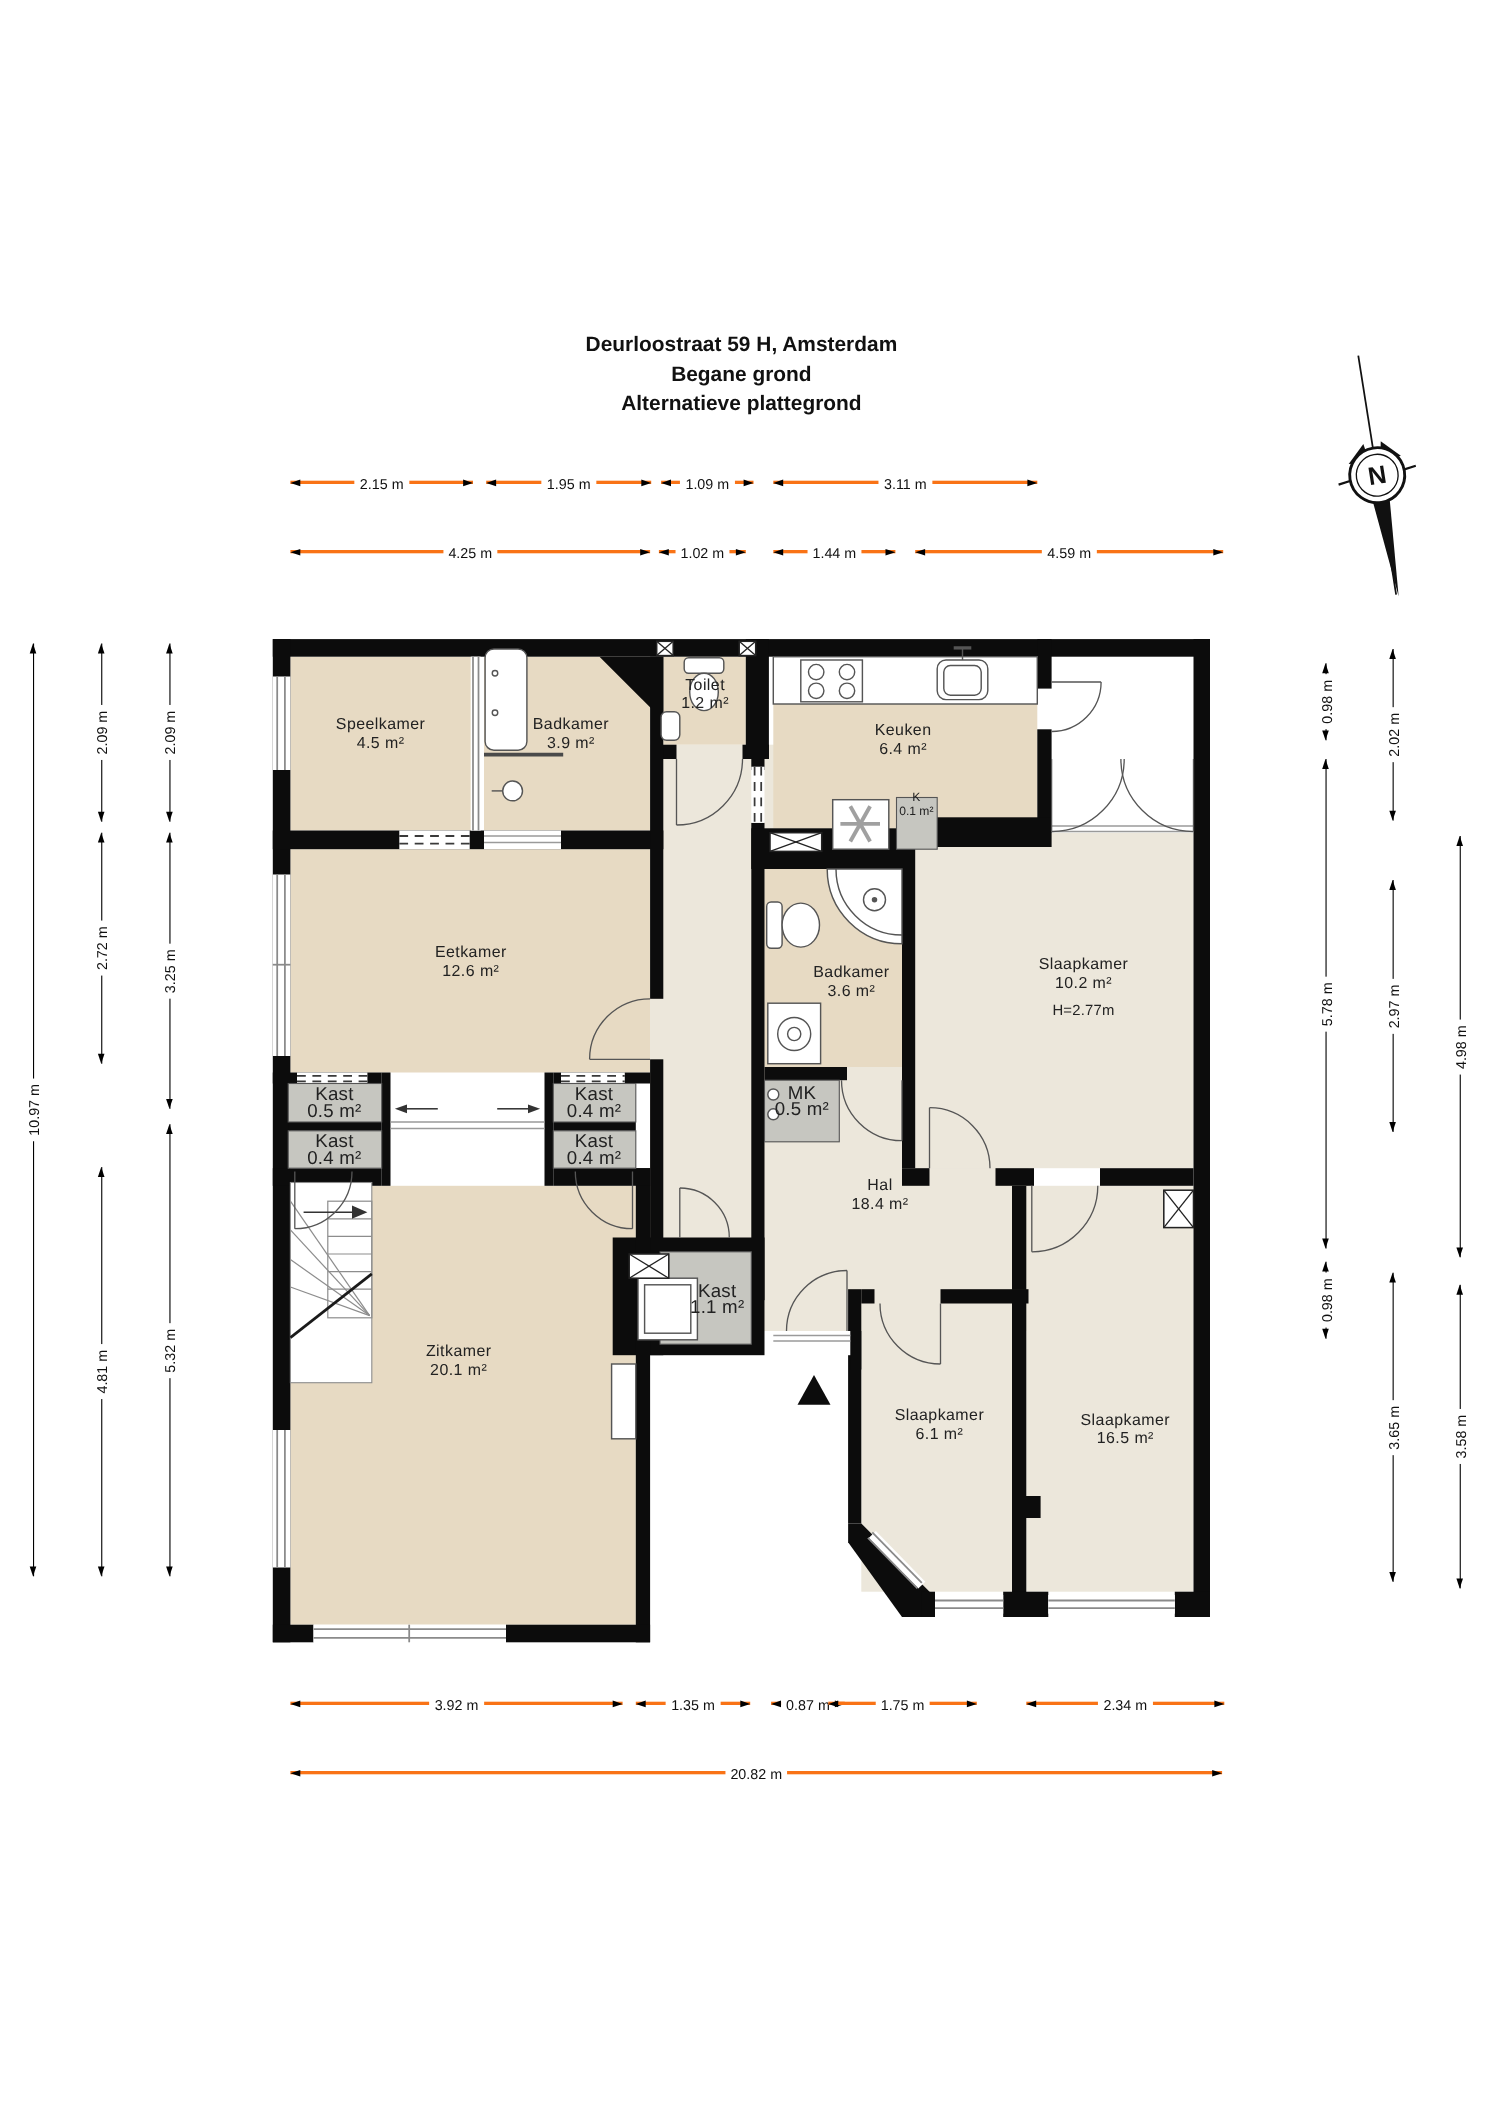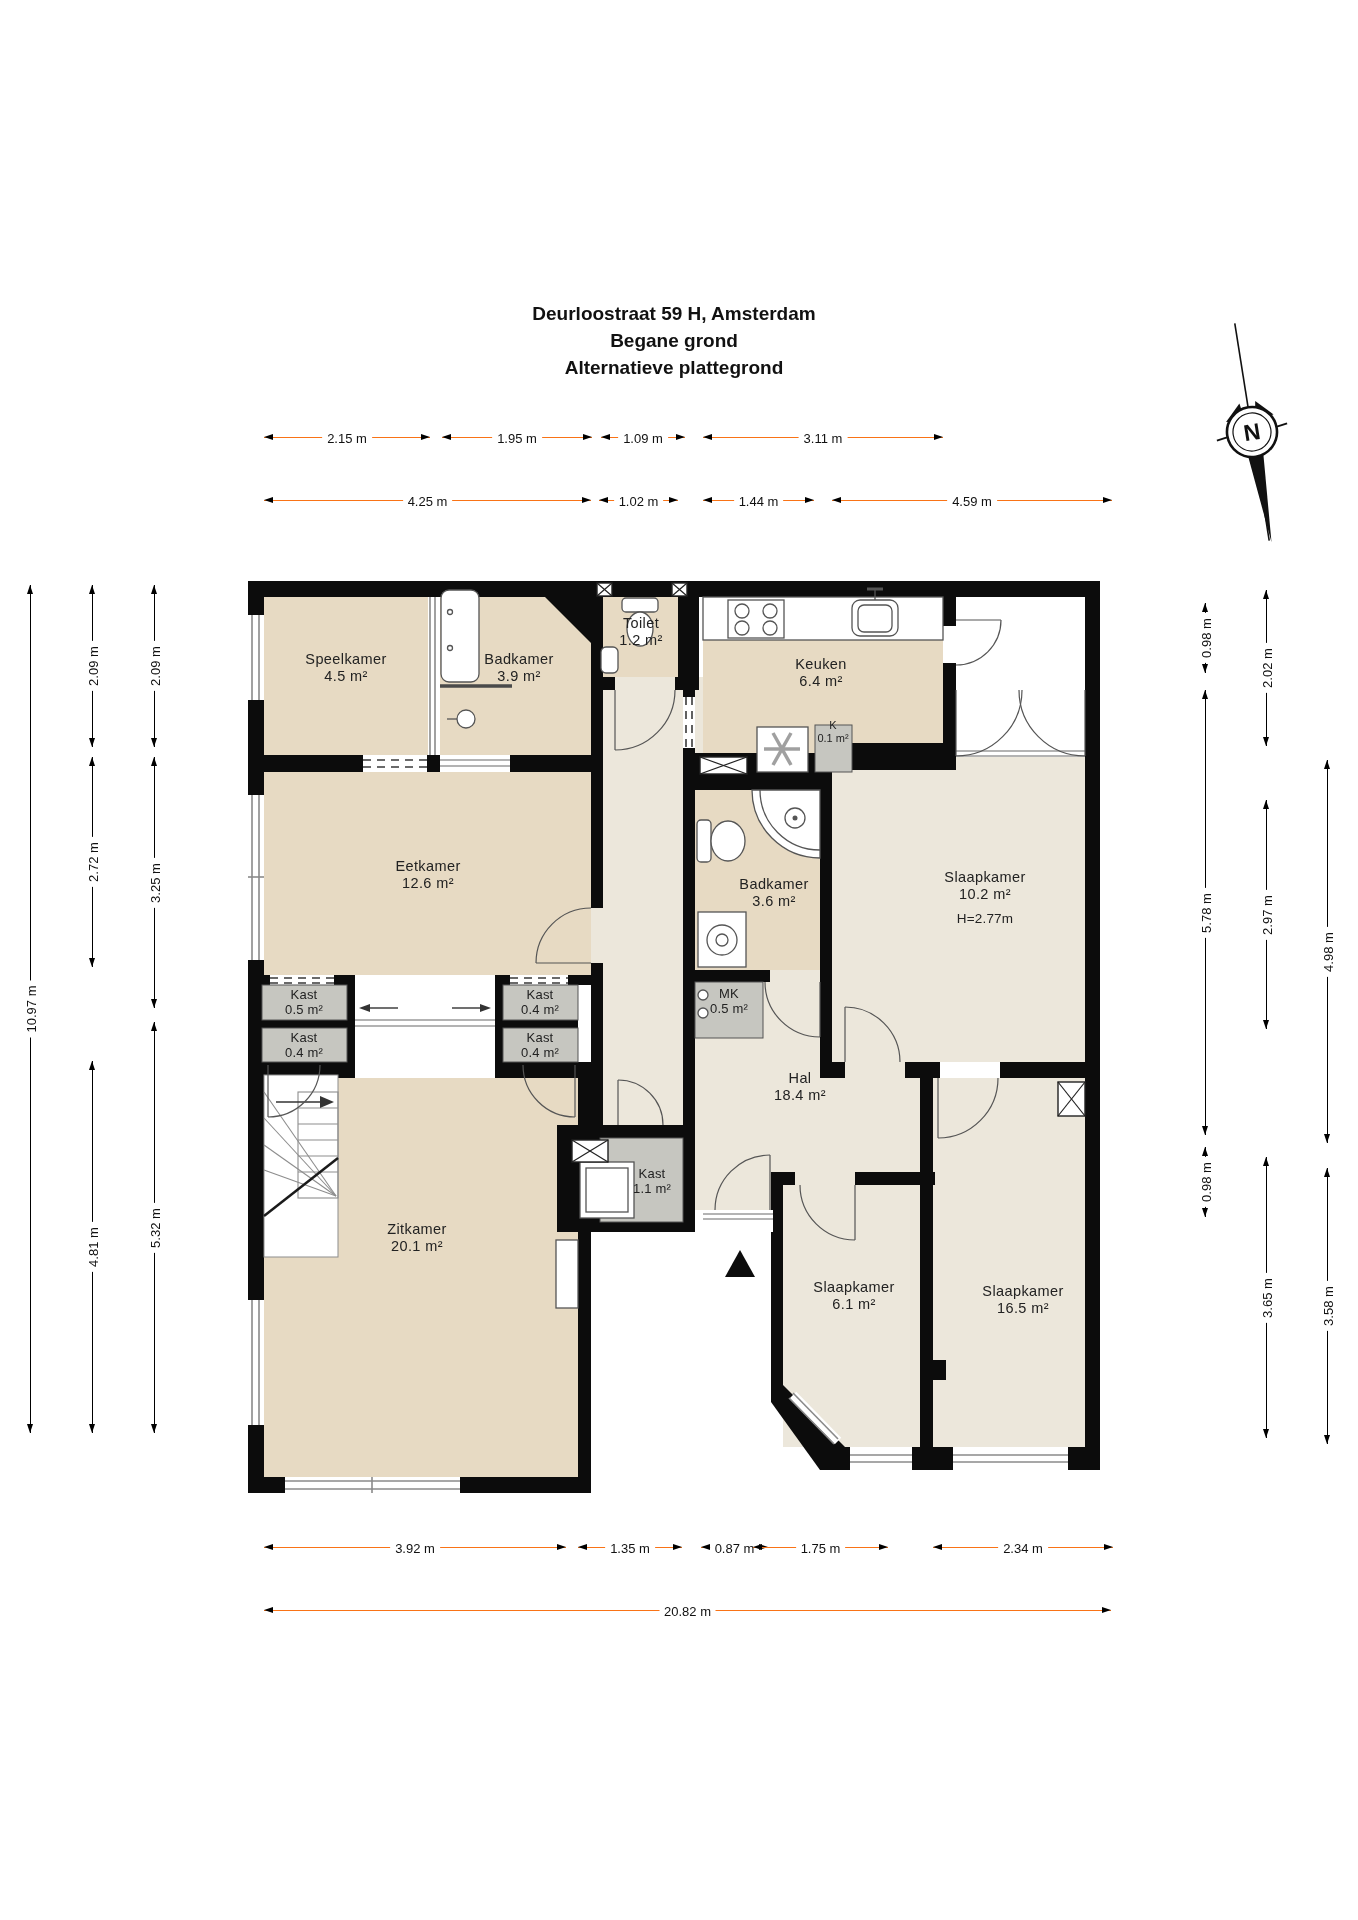--- a/index.html
+++ b/index.html
@@ -28,25 +28,25 @@
   .title{
     position:absolute;left:674px;top:300px;transform:translateX(-50%);
     text-align:center;font-weight:bold;font-size:19px;line-height:27px;color:#111;
     white-space:nowrap;
   }
   .rlabel{
     position:absolute;transform:translateX(-50%);text-align:center;
     color:#222;font-size:14.5px;line-height:17px;letter-spacing:.4px;white-space:nowrap;
   }
   .rlabel span{display:block}
-  .rlabel.mid{font-size:13px;line-height:15px;letter-spacing:.2px}
+  .rlabel.mid{font-size:17px;line-height:15px;letter-spacing:.2px}
   .rlabel.small{font-size:11px;line-height:12.5px;letter-spacing:0}
   .rlabel .hline{margin-top:7px;font-size:13.5px;letter-spacing:.2px}
 
-  .dimh{position:absolute;height:0;border-top:1px solid #f97316}
+  .dimh{position:absolute;height:0;border-top:3px solid #f97316}
   .dimh::before{content:"";position:absolute;left:0;top:-4px;width:0;height:0;
     border-top:3.5px solid transparent;border-bottom:3.5px solid transparent;border-right:9px solid #000}
   .dimh::after{content:"";position:absolute;right:0;top:-4px;width:0;height:0;
     border-top:3.5px solid transparent;border-bottom:3.5px solid transparent;border-left:9px solid #000}
   .dimh>span{position:absolute;left:50%;top:0;transform:translate(-50%,-50%);
     background:#fff;padding:0 5px;font-size:13px;color:#111;white-space:nowrap}
   .dimv{position:absolute;width:0;border-left:1px solid #000}
   .dimv::before{content:"";position:absolute;top:0;left:-4px;width:0;height:0;
     border-left:3.5px solid transparent;border-right:3.5px solid transparent;border-bottom:9px solid #000}
   .dimv::after{content:"";position:absolute;bottom:0;left:-4px;width:0;height:0;

